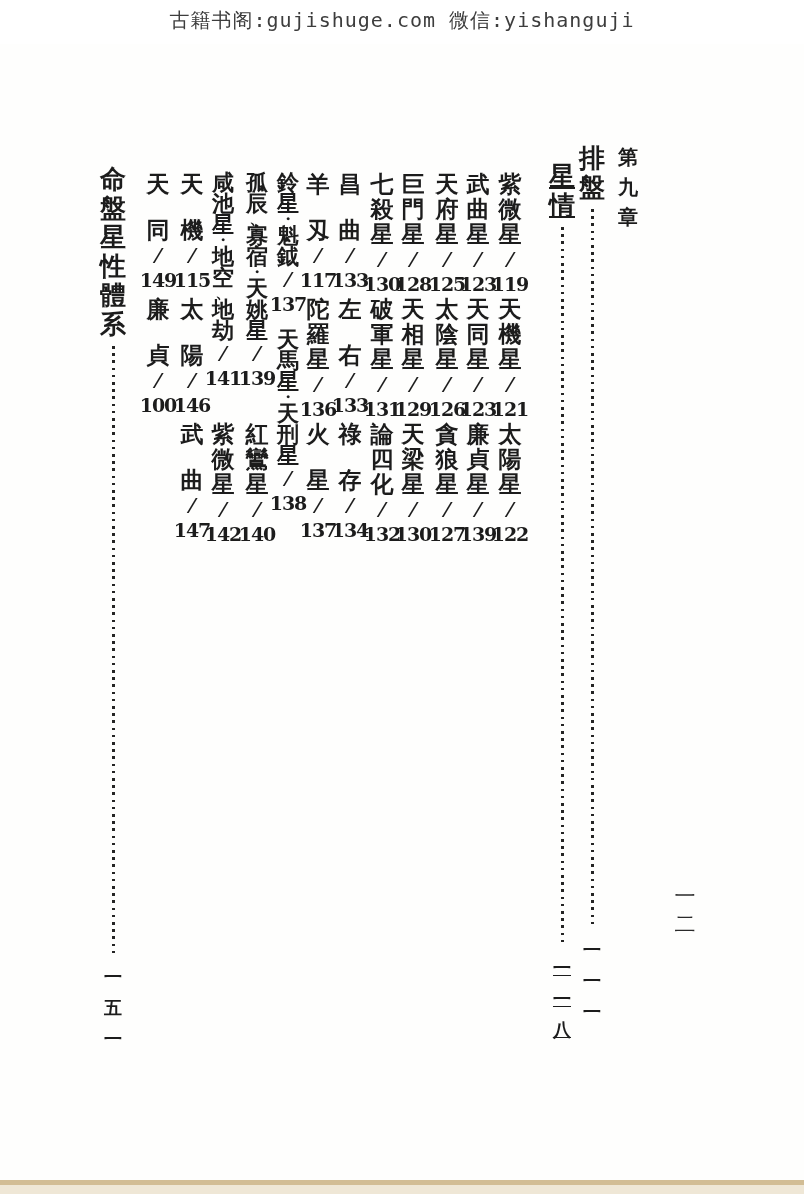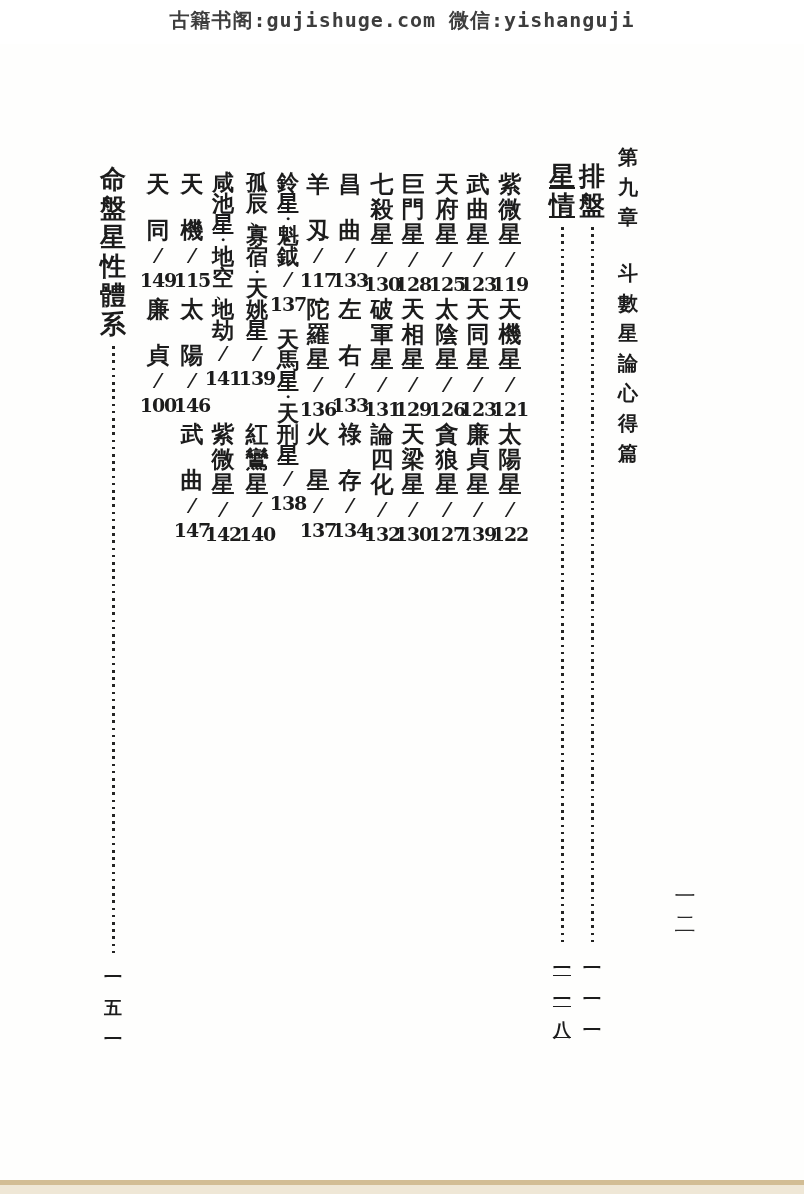--- a/index.html
+++ b/index.html
@@ -6,37 +6,36 @@
   body{
     width:804px;height:1194px;position:relative;overflow:hidden;
     background:#fefefd;color:#1c1c1c;
     font-family:"Liberation Serif","DejaVu Serif",serif;
   }
   
   #header-bar{
     position:absolute;top:0;left:0;width:804px;height:44px;
     display:flex;align-items:flex-start;justify-content:center;
     background:#ffffff;
-    font-weight:bold;
   }
   #header-text{
     margin-top:7px;font-size:20px;letter-spacing:1px;color:#3d3d3d;
     font-family:"DejaVu Sans Mono","Liberation Mono",monospace;
   }
   
   .vtext{width:1.1em;word-break:break-all;white-space:pre-wrap;text-align:center;}
   
   #chapter-title{
     position:absolute;left:617px;top:142px;width:34px;
     font-size:20px;font-weight:bold;line-height:30px;text-align:center;
   }
   #chapter-name{margin-top:26px;}
   
   .toc-line{position:absolute;display:flex;flex-direction:column;align-items:center;width:34px;}
-  #toc-line-0{left:575px;top:162px;justify-content:center;}
+  #toc-line-0{left:575px;top:144px;justify-content:center;}
   #toc-line-1{left:545px;top:162px;text-decoration:underline;}
   #toc-line-2{left:96px;top:165px;}
   .toc-label{font-size:26px;line-height:29px;font-weight:600;}
   .leader{
     width:3px;margin-top:7px;
     background-image:repeating-linear-gradient(to bottom,#242424 0px,#242424 2.6px,rgba(0,0,0,0) 2.6px,rgba(0,0,0,0) 7.2px);
   }
   #toc-line-0 .leader,#toc-line-1 .leader{height:718px;}
   #toc-line-2 .leader{height:608px;}
   .toc-page{font-size:18px;line-height:31px;font-weight:600;margin-top:8px;}
@@ -65,21 +64,20 @@
 </style>
 </head>
 <body>
 
 <div id="header-bar">
   <span id="header-text">古籍书阁:gujishuge.com 微信:yishanguji</span>
 </div>
 
 <div id="chapter-title">
   <div class="vtext">第九章</div>
-  <div id="chapter-name" class="vtext">斗數星論心得篇</div>
 </div>
 
 <div class="toc-line" id="toc-line-0">
   <div class="toc-label vtext">排盤</div>
   <div class="leader"></div>
   <div class="toc-page vtext">一一一</div>
 </div>
 <div class="toc-line" id="toc-line-1">
   <div class="toc-label vtext">星情</div>
   <div class="leader"></div>

